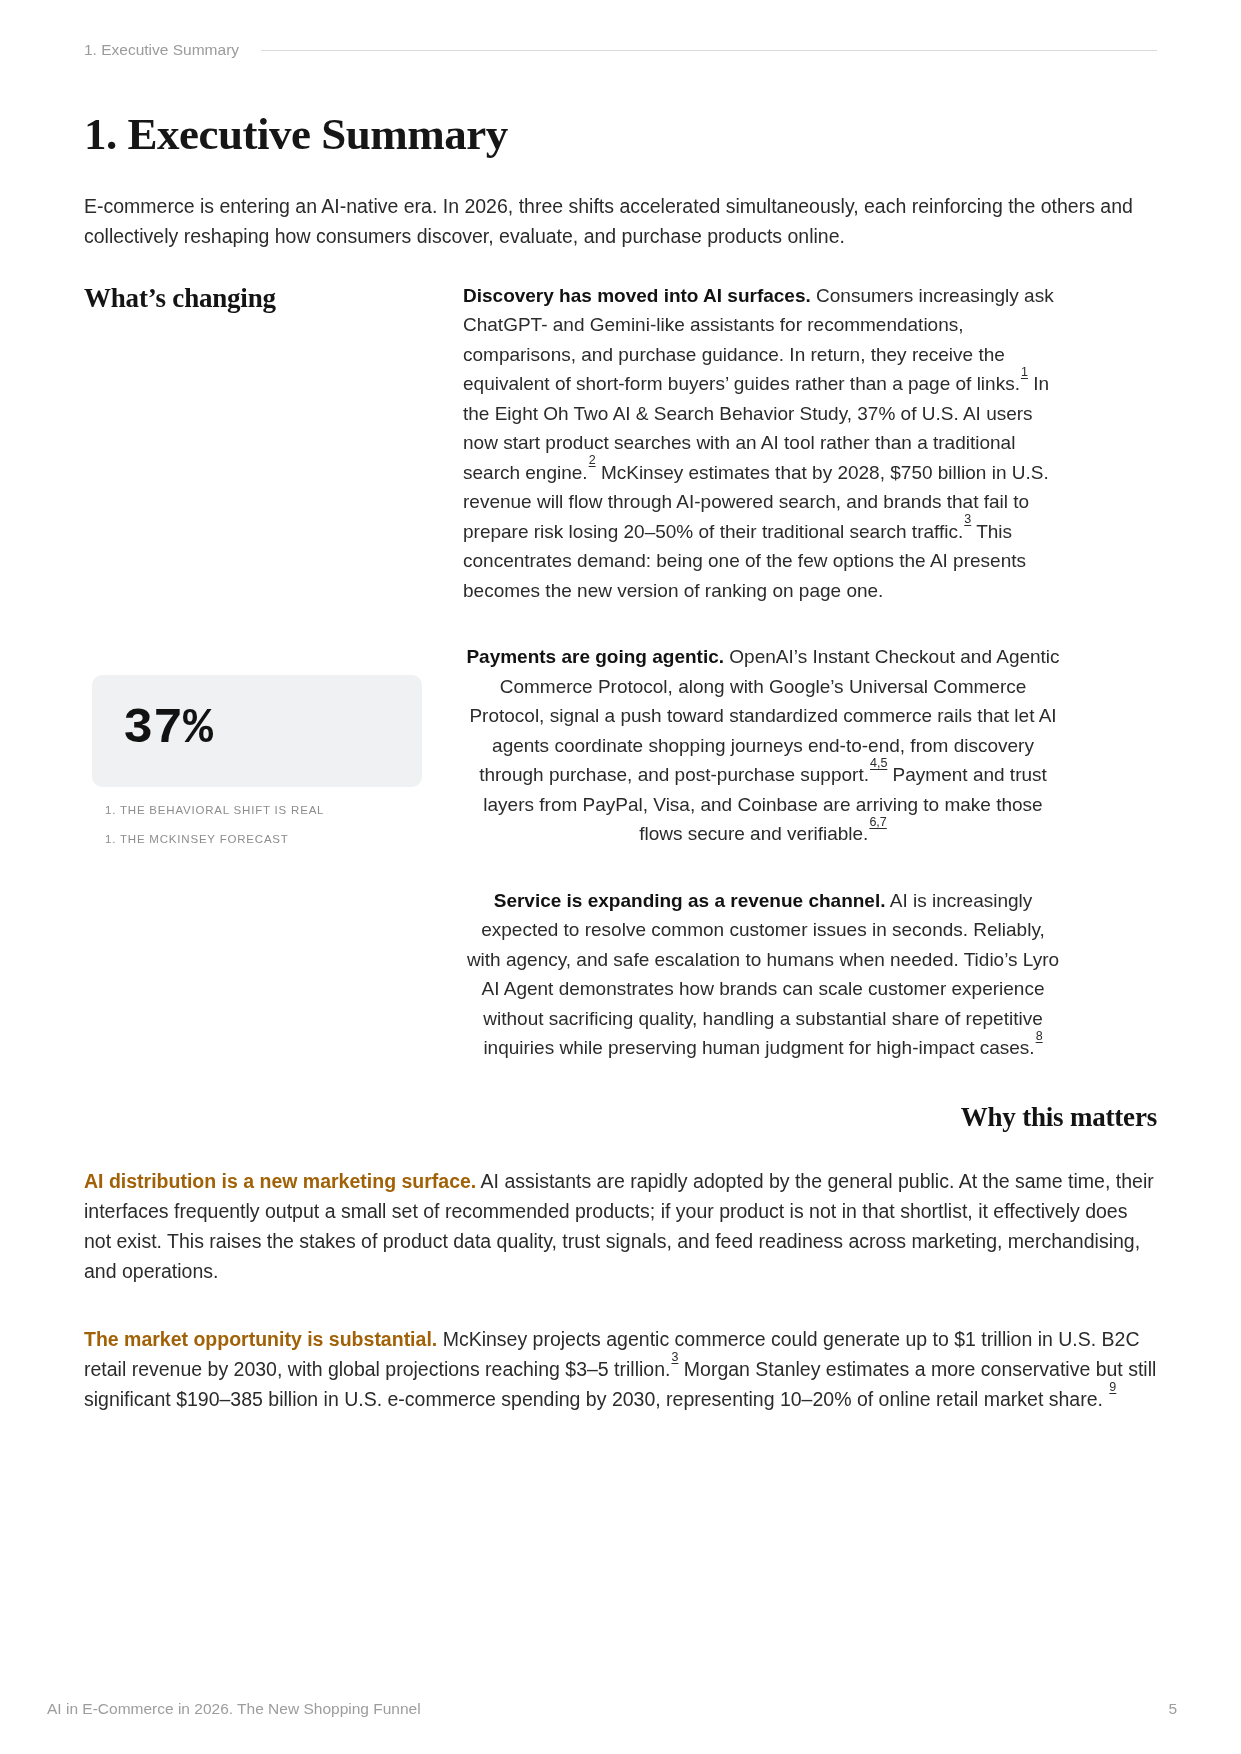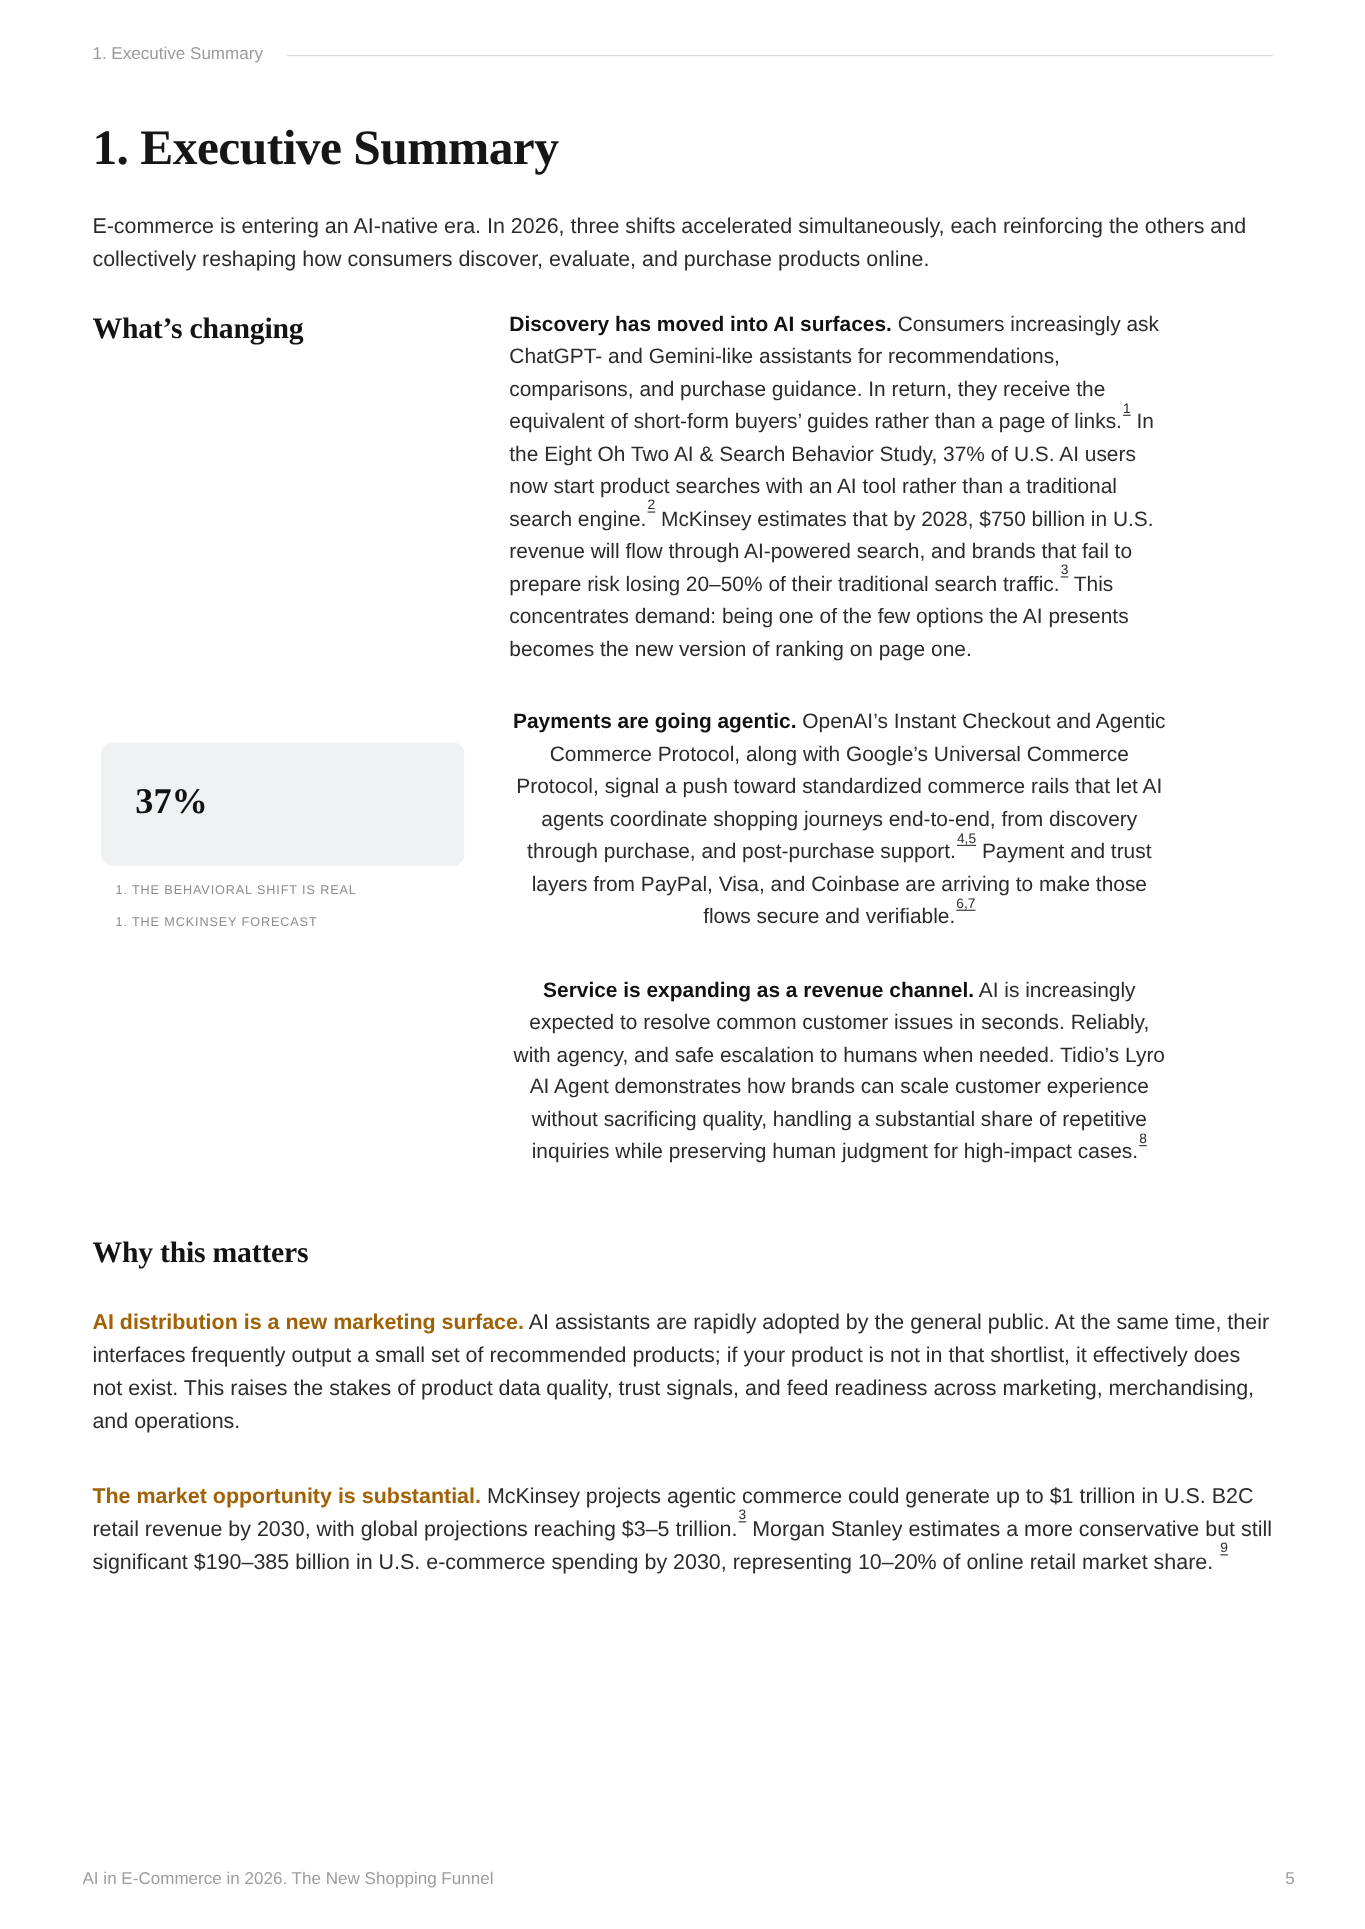--- a/index.html
+++ b/index.html
@@ -63,36 +63,36 @@
     align-items: start;
   }
   h2.section-heading {
     font-family: "Liberation Serif", "DejaVu Serif", serif;
     font-weight: 700;
     font-size: 27px;
     letter-spacing: -0.2px;
     color: #141414;
     line-height: 34px;
   }
-  h2.why-heading { margin-top: 58px; }
+  h2.why-heading { margin-top: 37px; text-align: right; }
 
   
   .stat-card {
     margin-top: 360px;
     margin-left: 8px;
     background: #f0f1f2;
     border-radius: 10px;
     padding: 26px 30px 30px 31px;
     width: 330px;
   }
   .stat-card.second { margin-top: 44px; }
   .stat-value {
-    font-family: Liberation Serif, serif;
+    font-family: Liberation Mono, monospace;
     font-weight: 700;
-    font-size: 33px;
+    font-size: 50px;
     line-height: 56px;
     color: #121212;
   }
   .stat-desc {
     margin-top: 8px;
     font-size: 19px;
     line-height: 30px;
     color: #2b2b2b;
   }
   .stat-caption {
@@ -125,21 +125,21 @@
     cursor: pointer;
   }
 
   
   .why-para { margin-top: 32px; max-width: 1113px; }
   .why-para + .why-para { margin-top: 38px; }
 
   
   .page-footer {
     position: absolute;
-    left: 75px;
+    left: 47px;
     right: 64px;
     bottom: 36px;
     display: flex;
     justify-content: space-between;
     font-size: 15.5px;
     color: #9d9d9d;
   }
 </style>
 </head>
 <body>

